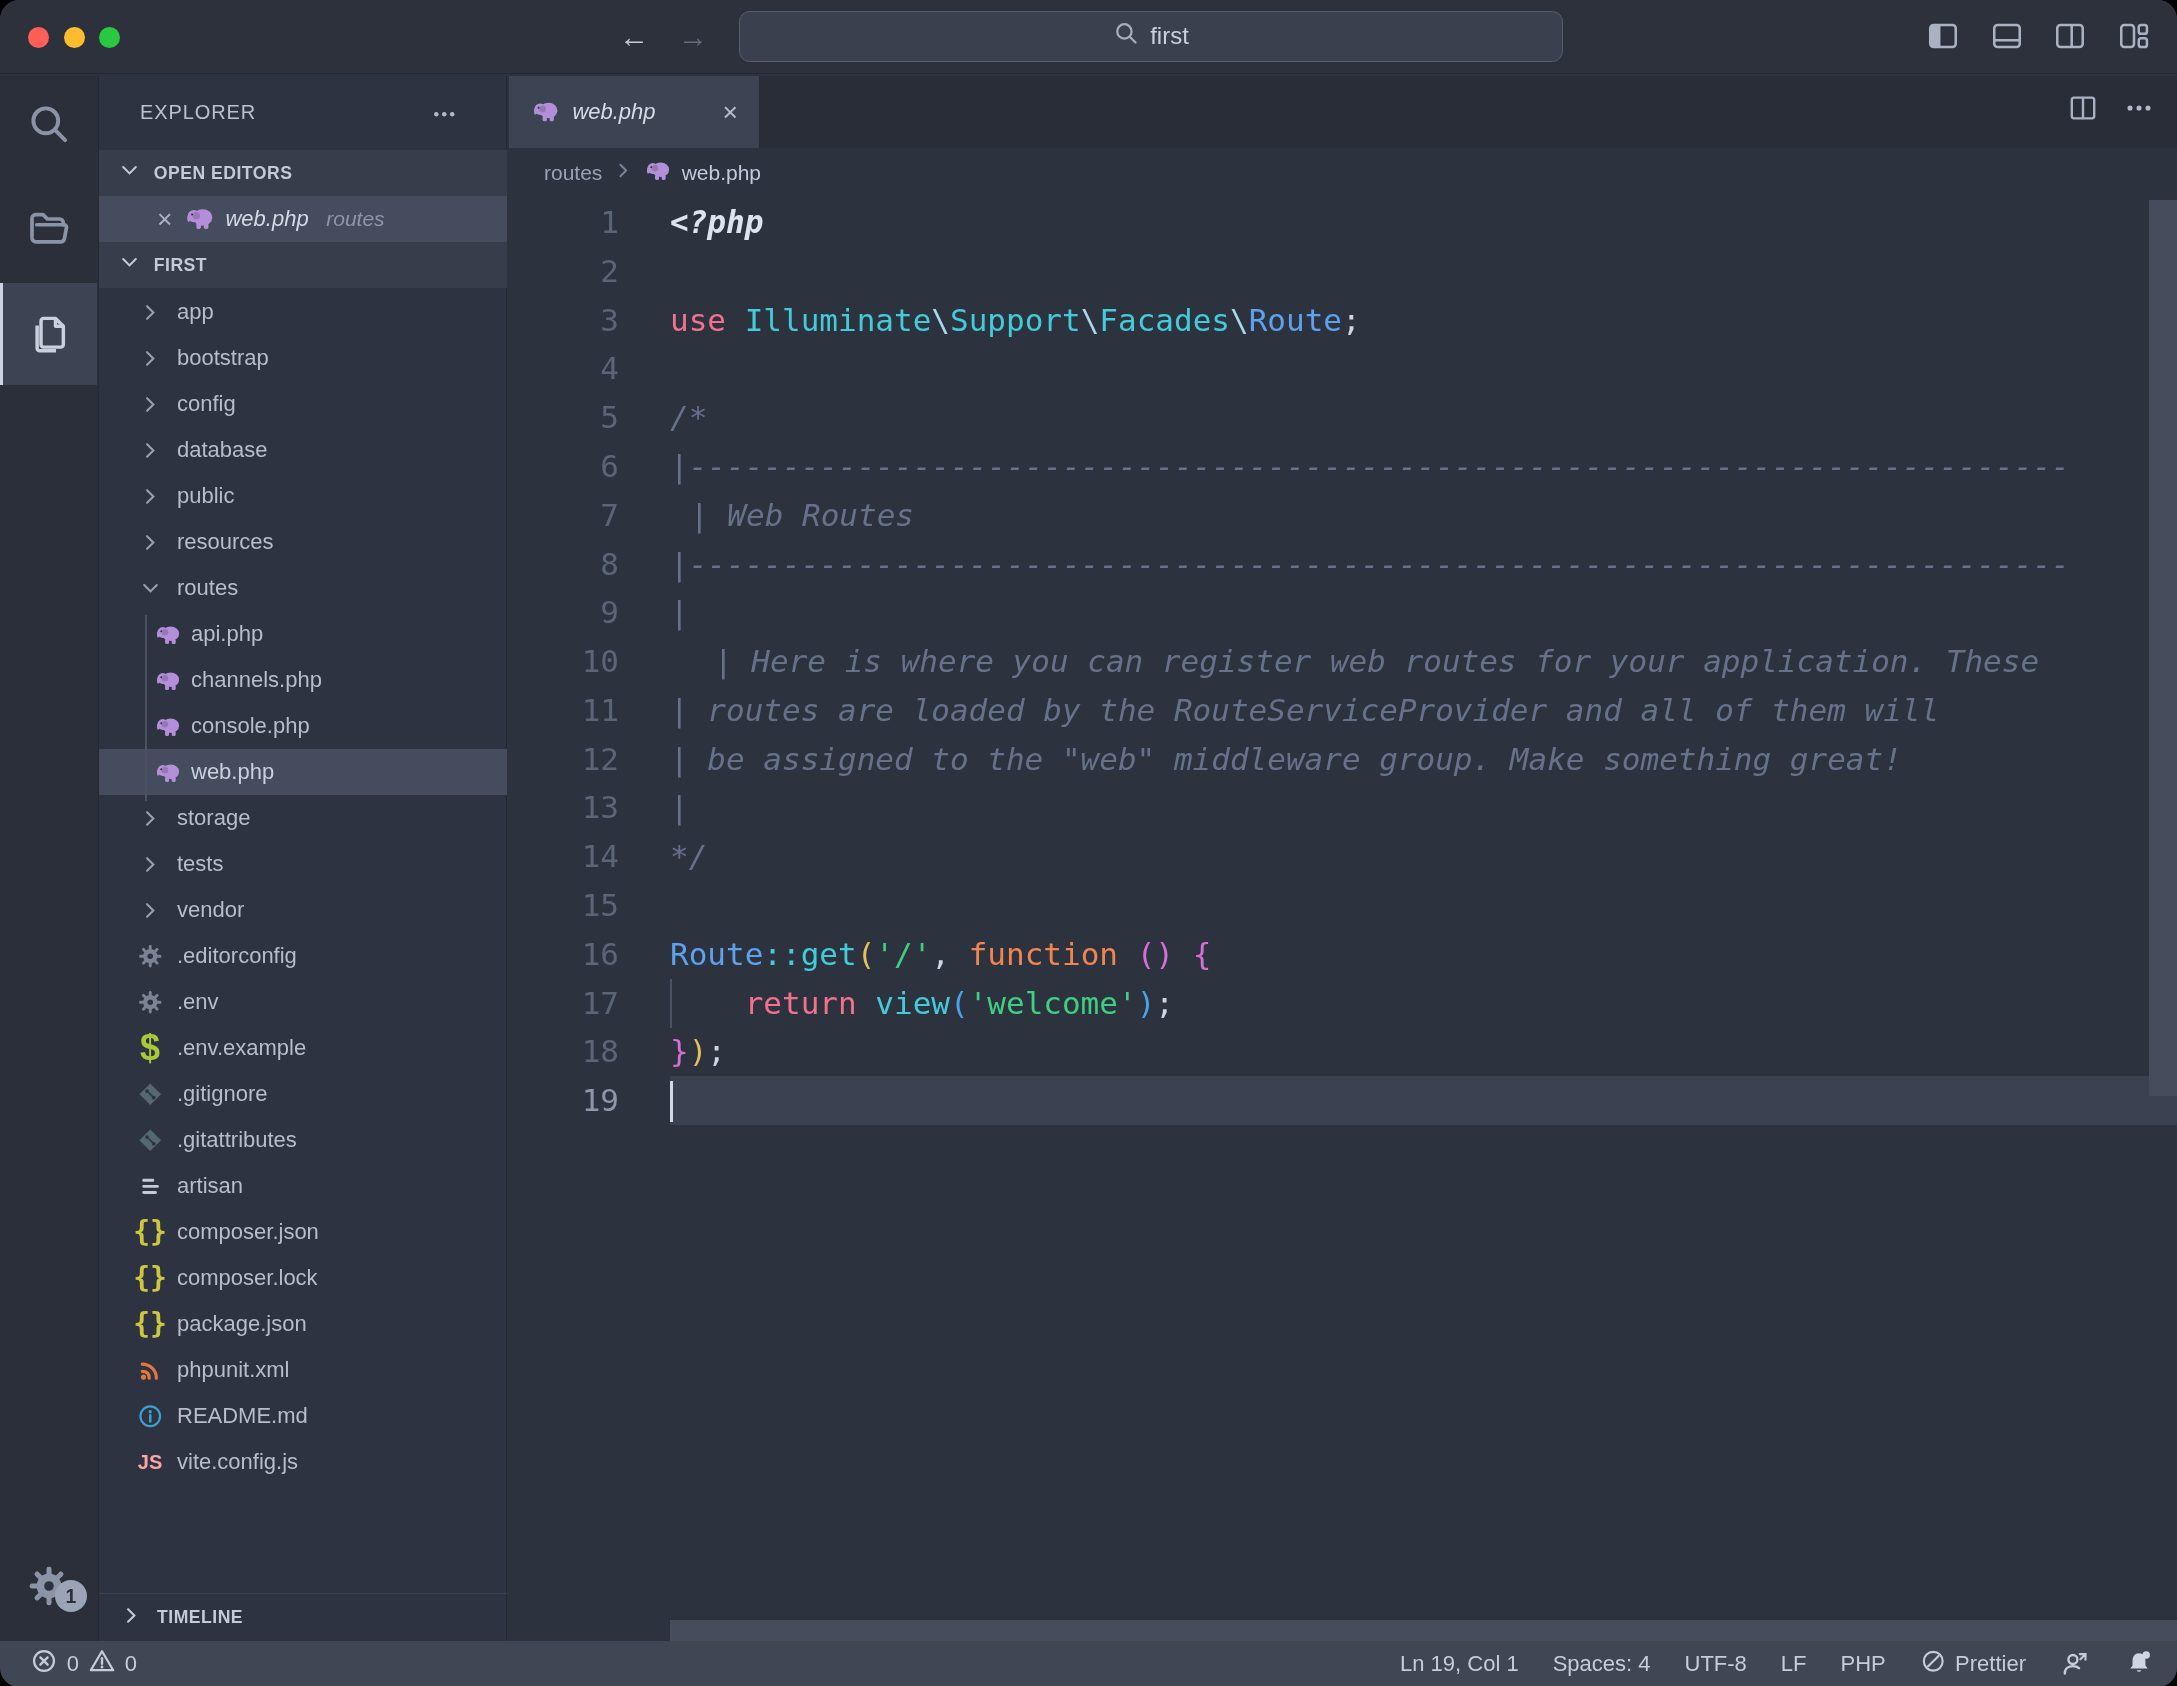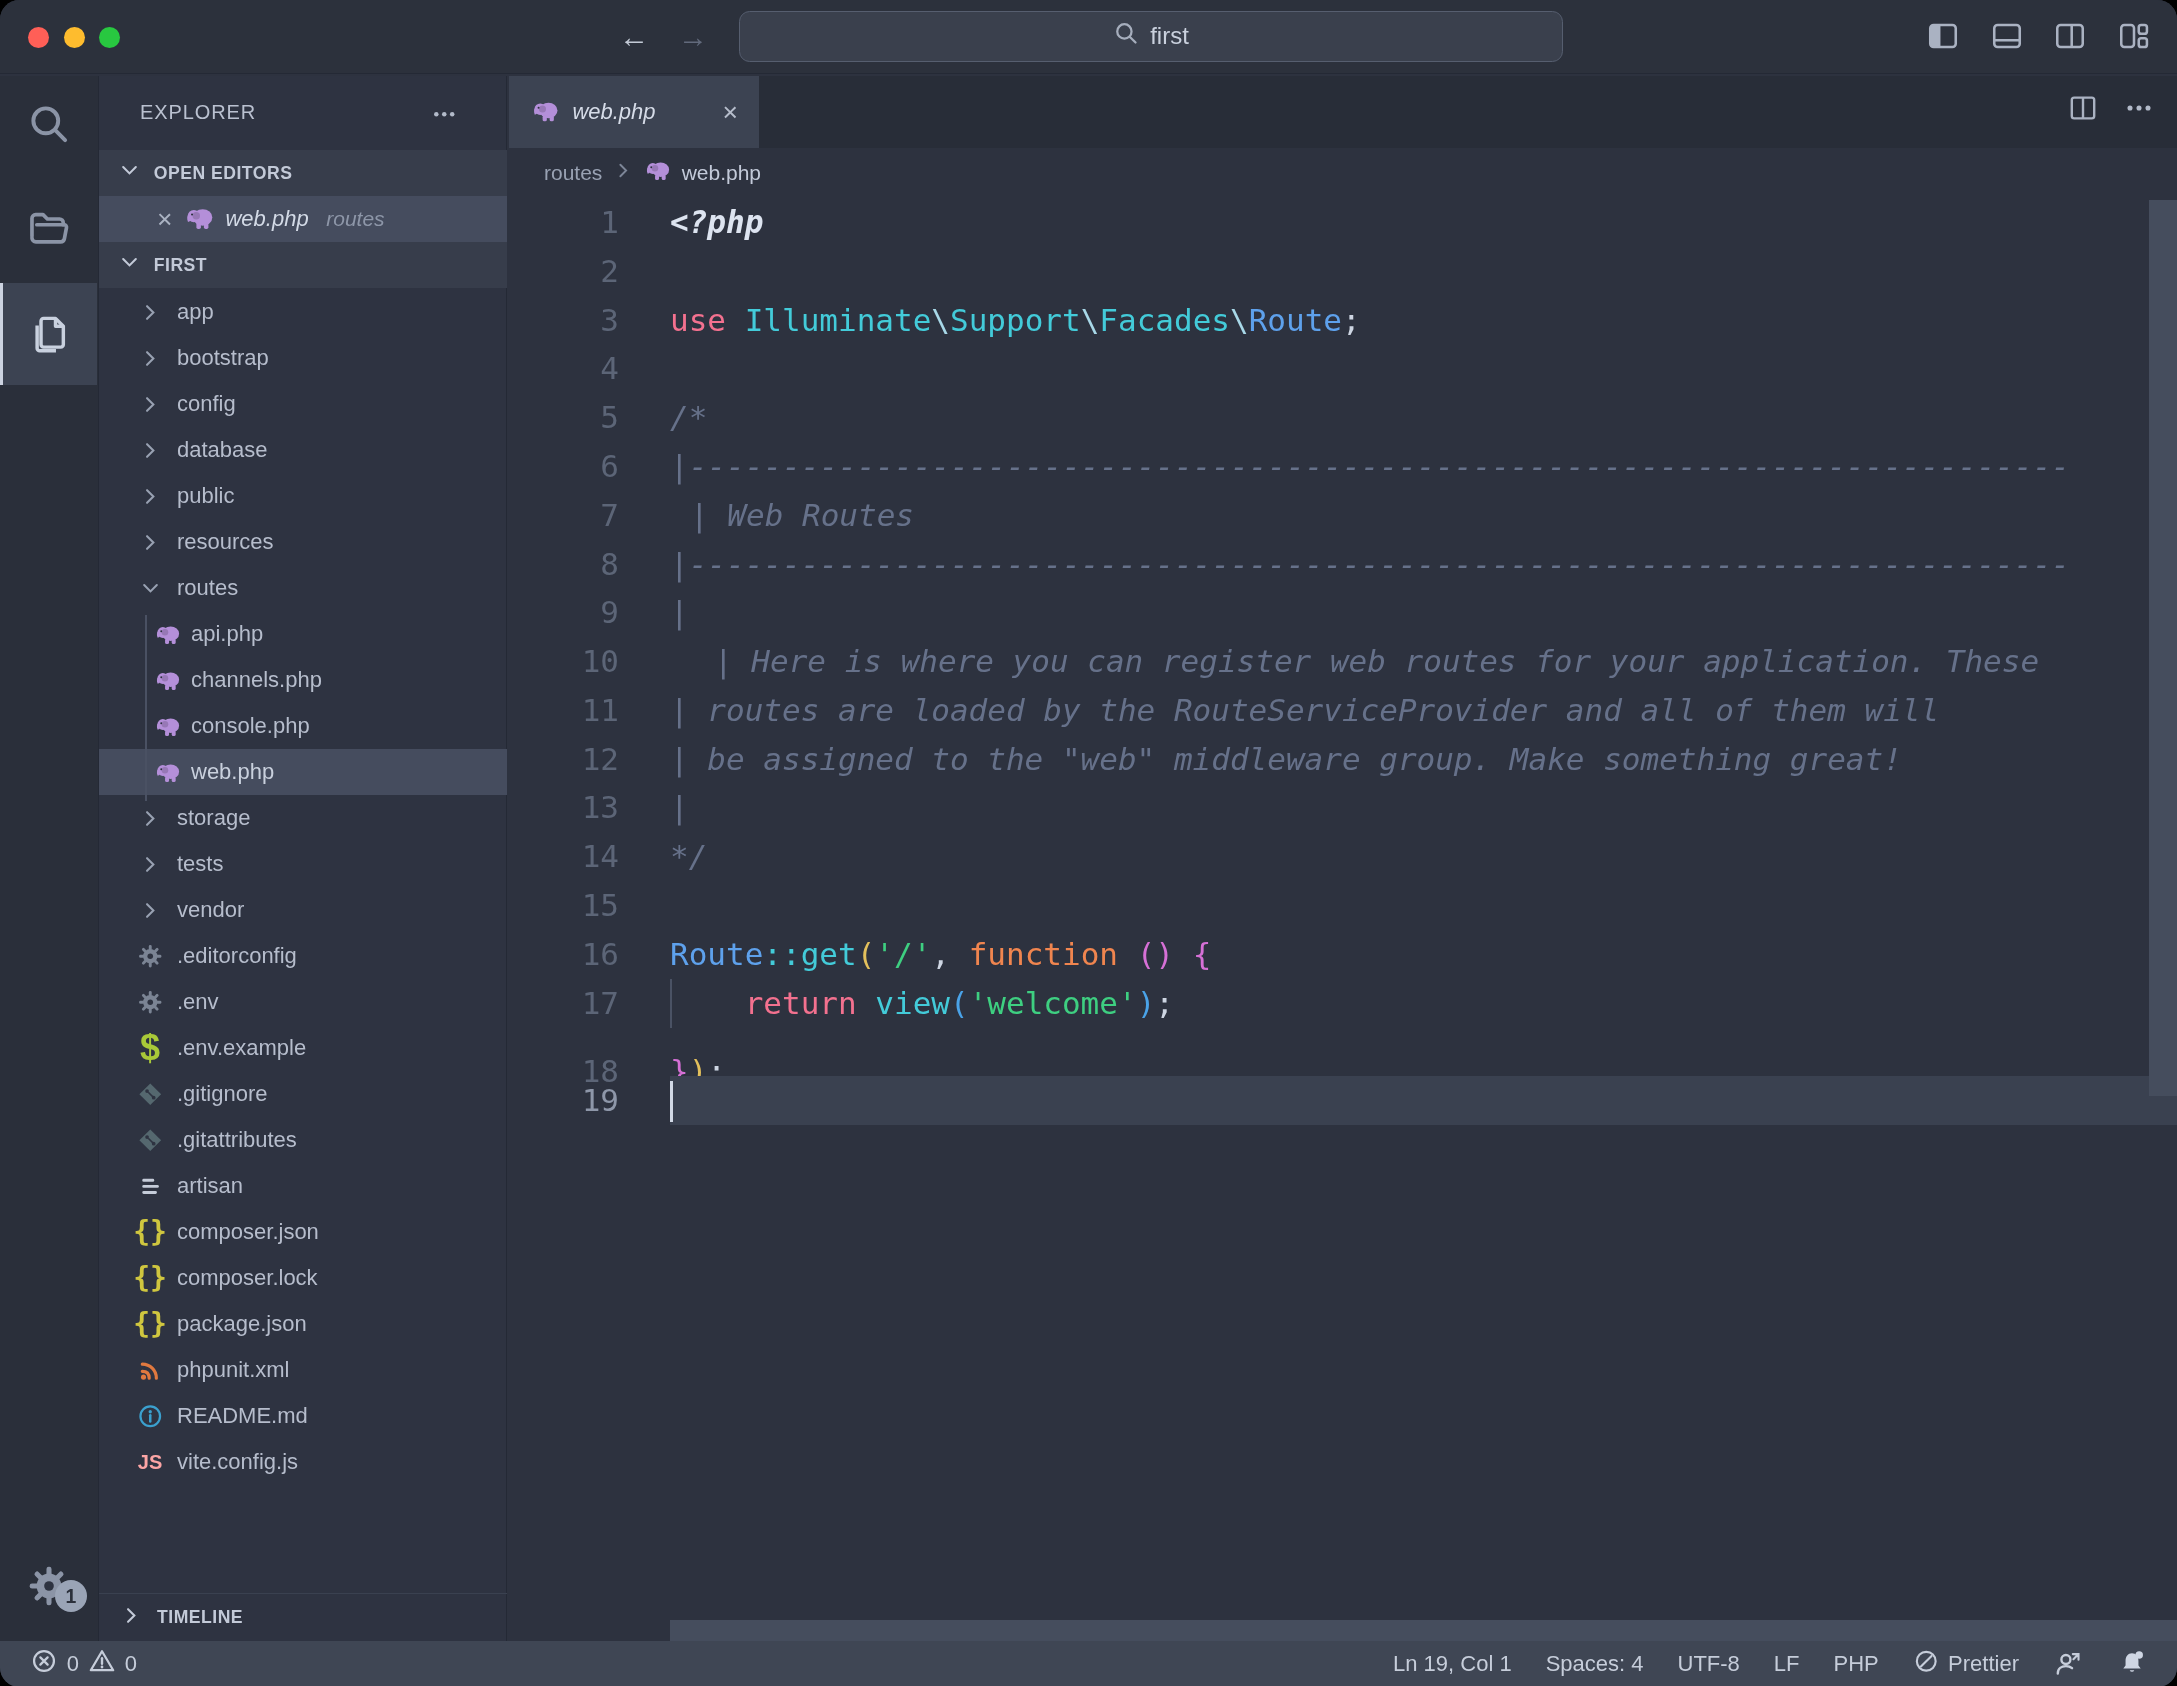--- a/index.html
+++ b/index.html
@@ -58,21 +58,21 @@
   .cline .src { position:absolute; left:161px; top:0; line-height:49px; }
   .hl { position:absolute; left:161px; right:0; height:49px; background:#3a4150; }
   #cursor { position:absolute; left:161px; width:2.6px; height:41px; background:#d2d9e6; }
   .iguide { position:absolute; left:161px; width:1.8px; height:49px; background:#4a5264; }
   #vscroll { position:absolute; left:1640px; top:124px; width:28px; height:896px; background:#454d5d; }
   #hscroll { position:absolute; left:161px; top:1544px; right:0; height:21px; background:#454d5d; }
 
   
   #statusbar { position:absolute; left:0; top:1641px; width:2177px; height:46px; background:#3f4654; color:#c6cdda; font-size:22px; display:flex; align-items:center; }
   #sb-left { display:flex; align-items:center; gap:8.8px; padding-left:30px; }
-  #sb-right { margin-left:auto; display:flex; align-items:center; gap:34px; padding-right:30px; }
+  #sb-right { margin-left:auto; display:flex; align-items:center; gap:34px; padding-right:23px; }
   .sbit { display:flex; align-items:center; gap:8.8px; white-space:nowrap; }
 </style>
 </head>
 <body>
 
 <div id="window">
 
   <div id="titlebar">
     <span class="tl" id="tl-close" style="left: 28px; background: rgb(255, 95, 87);"></span>
     <span class="tl" id="tl-min" style="left: 64px; background: rgb(254, 188, 46);"></span>
@@ -536,21 +536,21 @@
         <div class="cline" style="top: 390px;"><span class="gut">9</span><span class="src"><span style="color: rgb(102, 113, 138); font-style: italic;">|</span></span></div>
         <div class="cline" style="top: 439px;"><span class="gut">10</span><span class="src"><span style="color: rgb(102, 113, 138); font-style: italic; margin-left: 44px;">| Here is where you can register web routes for your application. These</span></span></div>
         <div class="cline" style="top: 488px;"><span class="gut">11</span><span class="src"><span style="color: rgb(102, 113, 138); font-style: italic;">| routes are loaded by the RouteServiceProvider and all of them will</span></span></div>
         <div class="cline" style="top: 537px;"><span class="gut">12</span><span class="src"><span style="color: rgb(102, 113, 138); font-style: italic;">| be assigned to the "web" middleware group. Make something great!</span></span></div>
         <div class="cline" style="top: 585px;"><span class="gut">13</span><span class="src"><span style="color: rgb(102, 113, 138); font-style: italic;">|</span></span></div>
         <div class="cline" style="top: 634px;"><span class="gut">14</span><span class="src"><span style="color: rgb(102, 113, 138); font-style: italic;">*/</span></span></div>
         <div class="cline" style="top: 683px;"><span class="gut">15</span><span class="src"></span></div>
         <div class="cline" style="top: 732px;"><span class="gut">16</span><span class="src"><span style="color: rgb(94, 161, 236);">Route</span><span style="color: rgb(67, 203, 217);">::</span><span style="color: rgb(67, 203, 217);">get</span><span style="color: rgb(227, 192, 92);">(</span><span style="color: rgb(62, 207, 129);">'/'</span><span style="color: rgb(206, 214, 227);">,</span><span style="color: rgb(206, 214, 227);"> </span><span style="color: rgb(240, 133, 79);">function</span><span style="color: rgb(206, 214, 227);"> </span><span style="color: rgb(214, 112, 214);">()</span><span style="color: rgb(206, 214, 227);"> </span><span style="color: rgb(214, 112, 214);">{</span></span></div>
         <div class="iguide" style="top: 781px;"></div>
         <div class="cline" style="top: 781px;"><span class="gut">17</span><span class="src"><span style="color: rgb(206, 214, 227);">    </span><span style="color: rgb(243, 113, 143);">return</span><span style="color: rgb(206, 214, 227);"> </span><span style="color: rgb(67, 203, 217);">view</span><span style="color: rgb(74, 163, 232);">(</span><span style="color: rgb(62, 207, 129);">'welcome'</span><span style="color: rgb(74, 163, 232);">)</span><span style="color: rgb(206, 214, 227);">;</span></span></div>
-        <div class="cline" style="top: 849px;"><span class="gut">18</span><span class="src"><span style="color: rgb(214, 112, 214);">}</span><span style="color: rgb(227, 192, 92);">)</span><span style="color: rgb(206, 214, 227);">;</span></span></div>
+        <div class="cline" style="top: 829px;"><span class="gut">18</span><span class="src"><span style="color: rgb(214, 112, 214);">}</span><span style="color: rgb(227, 192, 92);">)</span><span style="color: rgb(206, 214, 227);">;</span></span></div>
         <div class="hl" style="top: 878px;"></div>
         <div class="cline cur" style="top: 878px;"><span class="gut">19</span><span class="src"></span></div>
         <div id="cursor" style="top: 883px;"></div>
       </div>
     <div id="vscroll"></div>
     <div id="hscroll"></div>
   </div>
 
   <div id="statusbar">
     <div id="sb-left">

